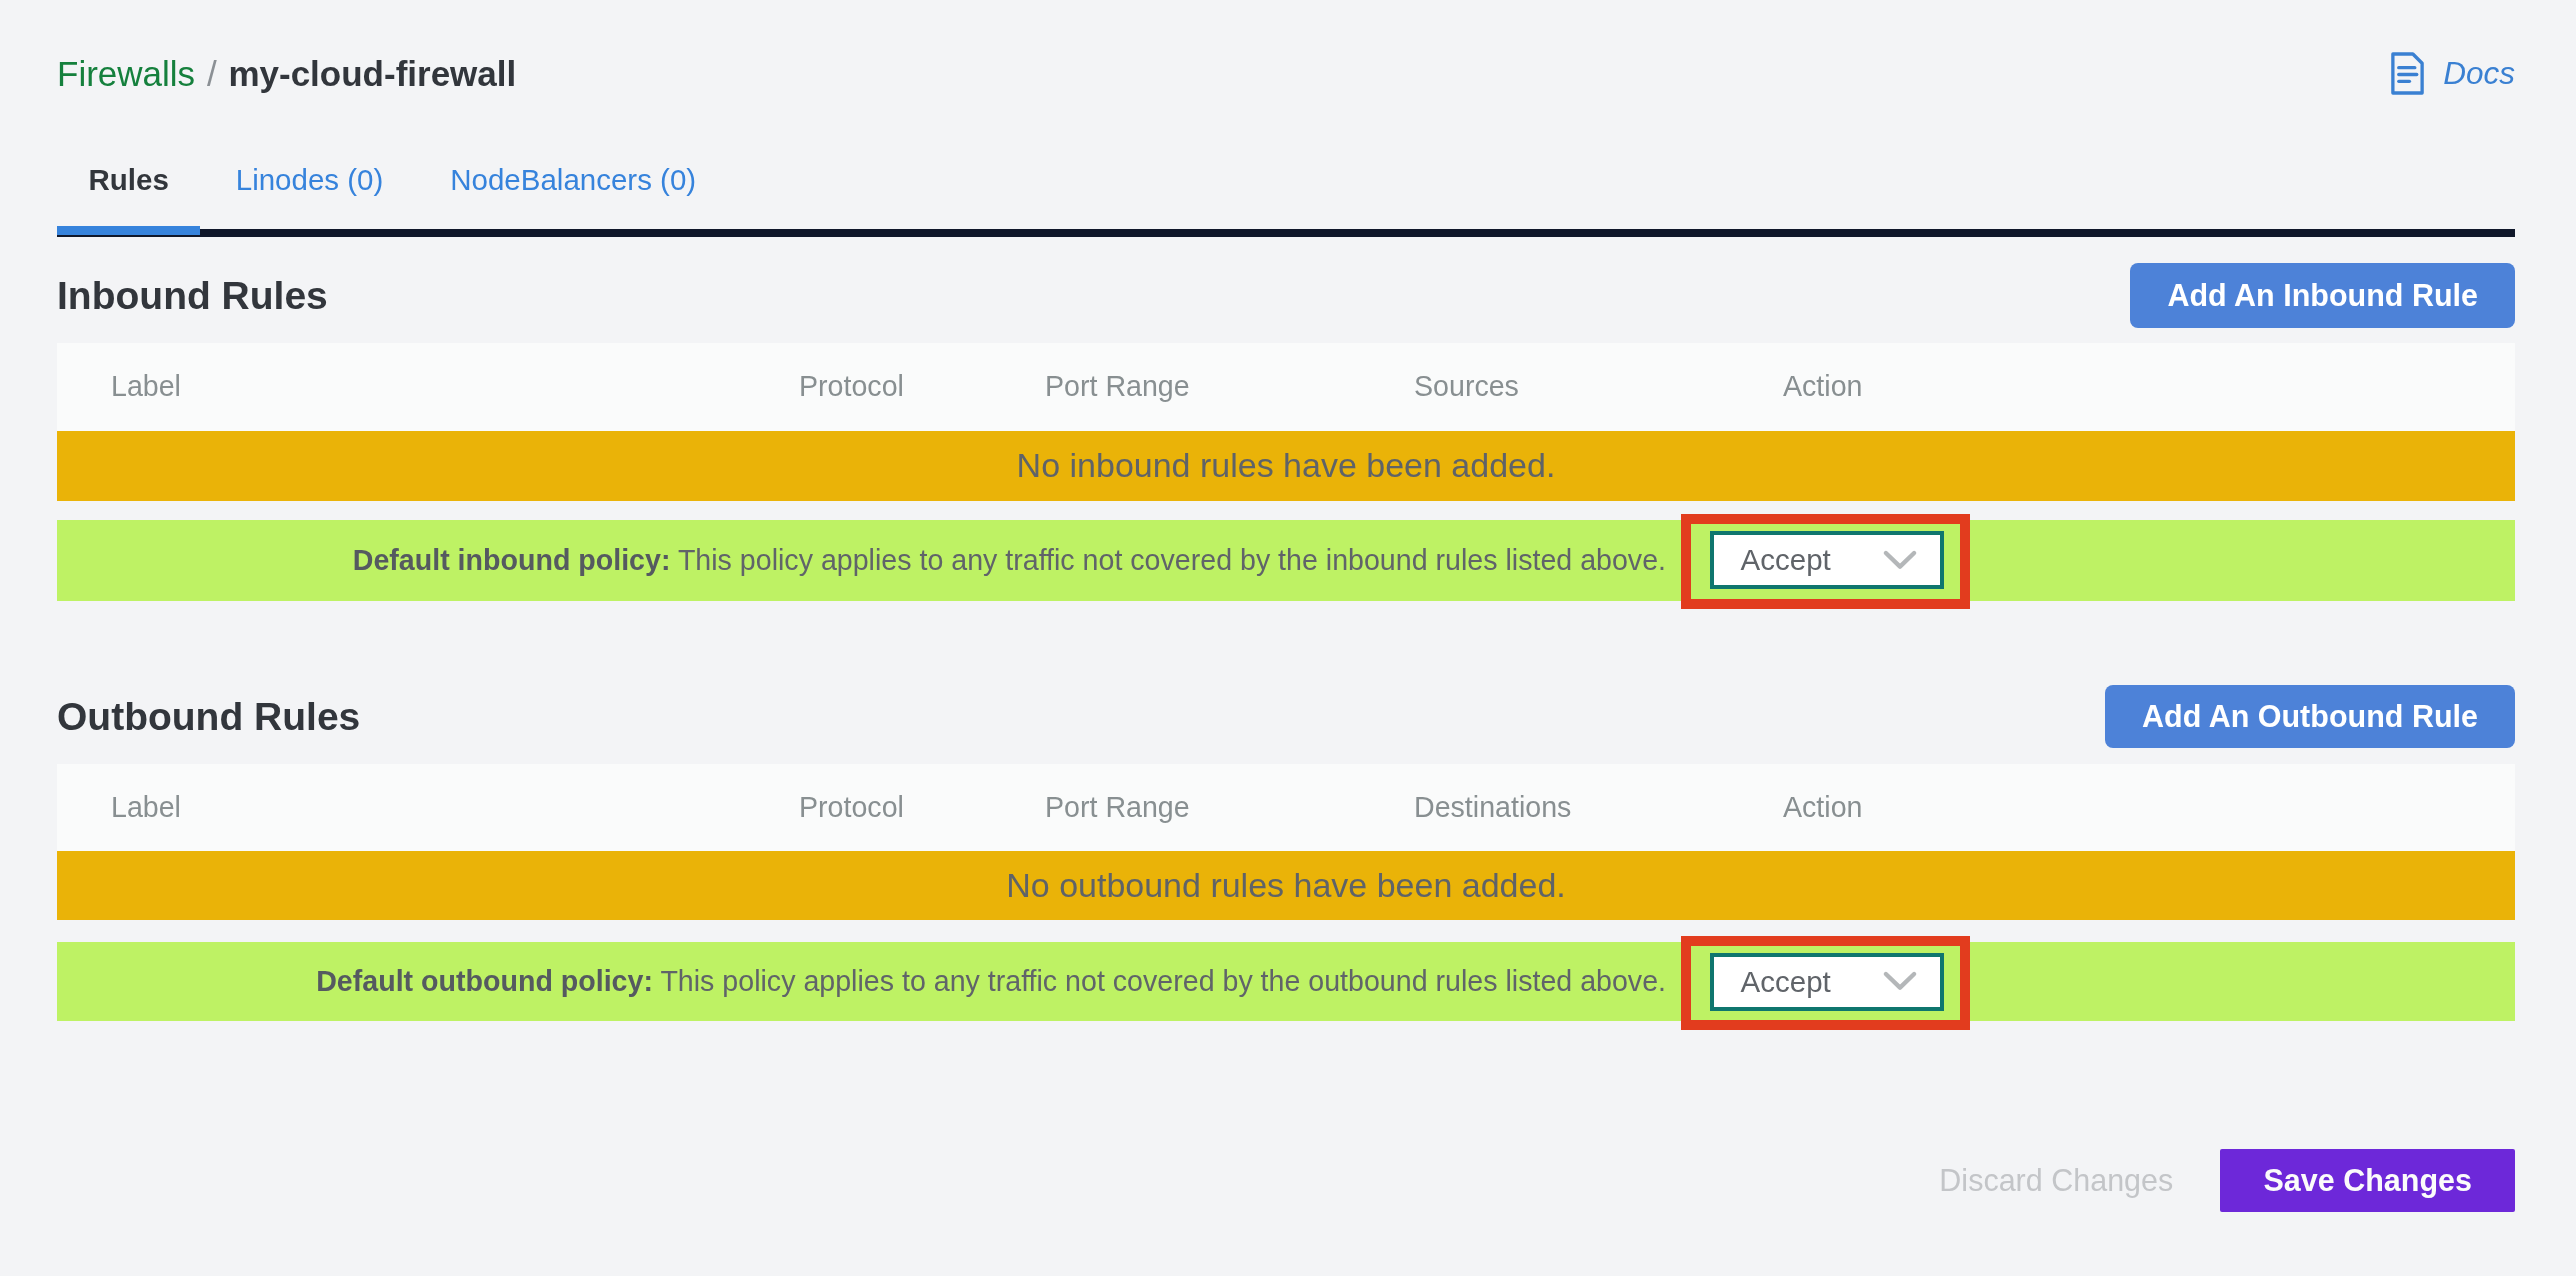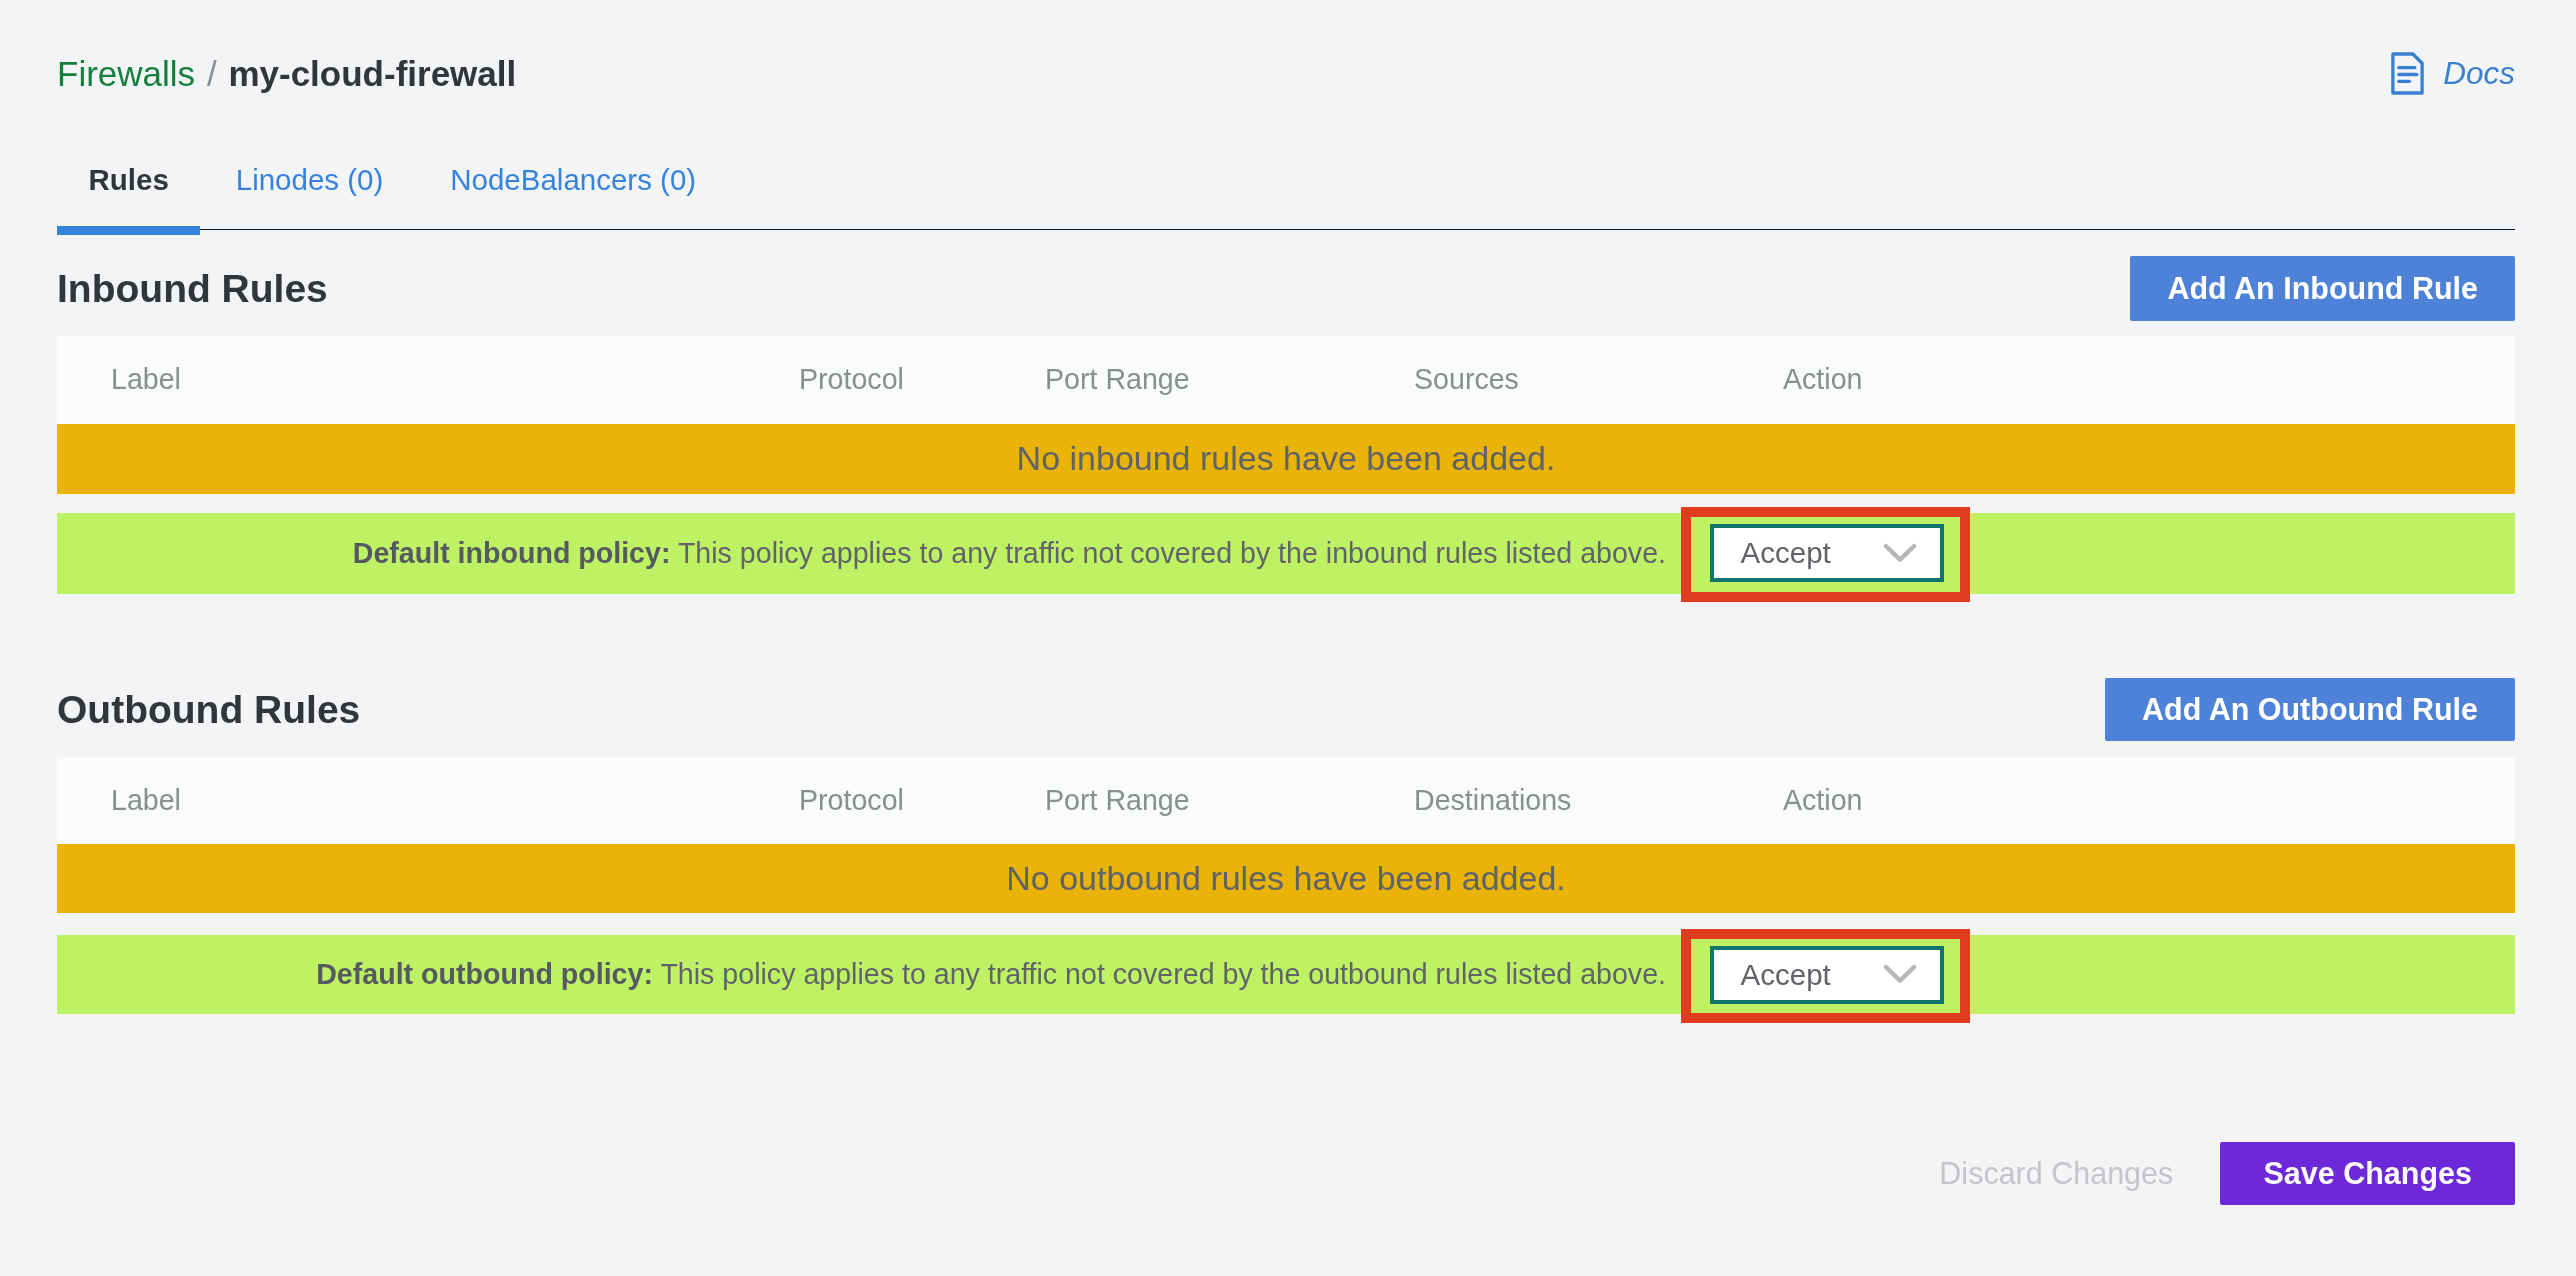--- a/index.html
+++ b/index.html
@@ -19,31 +19,31 @@
   .topbar { display:flex; justify-content:space-between; align-items:center; height:45px; }
   .breadcrumb { font-size:35px; color:#8b9095; display:flex; align-items:baseline; gap:11.8px; }
   .crumb-link { color:#15803d; cursor:pointer; }
   .crumb-sep { color:#8b9095; }
   .crumb-current { color:#32363c; font-weight:bold; }
   .docs-link { display:flex; align-items:center; gap:15.8px; cursor:pointer;font-style:italic; }
   .docs-label { font-size:31.5px; color:#3a80d2; }
   .docs-icon svg { display:block; }
 
   
-  .tabs { display:flex; margin-top:0; padding-top:65px; border-bottom:1px solid #0f172a; }
+  .tabs { display:flex; margin-top:0; padding-top:65px; border-bottom:8px solid #0f172a; }
   .tab { position:relative; padding:0 31.5px 30.5px; font-size:29.5px; line-height:37px; color:#3683dc; cursor:pointer; margin-right:3.9px; }
   .tab.active { color:#32363c; font-weight:bold; }
   .tab.active::after { content:""; position:absolute; left:0; right:0; bottom:-6.9px; height:9.8px; background:#3683dc; }
 
   
   .section-head { display:flex; justify-content:space-between; align-items:center; margin-top:26.6px; height:65px; }
   .section-head.outbound { margin-top:84px; height:64px; }
   .section-title { font-size:39px; font-weight:bold; color:#32363c; margin:0; }
   .btn-primary {
-    background:#4d82d8; color:#ffffff; border:none; border-radius:2px;
+    background:#4d82d8; color:#ffffff; border:none; border-radius:8px;
     font-family:"Liberation Sans",sans-serif; font-size:30.5px; font-weight:bold;
     height:65px; padding:0 37px; cursor:pointer;
   }
   .section-head.outbound .btn-primary { height:63px; }
 
   
   .rules-table { margin-top:14.8px; }
   .rules-table.outbound-table { margin-top:15.8px; }
   .thead { display:flex; align-items:center; height:88px; background:#fafbfb; font-size:28.6px; color:#888f91; }
   .outbound-table .thead { height:87px; }

